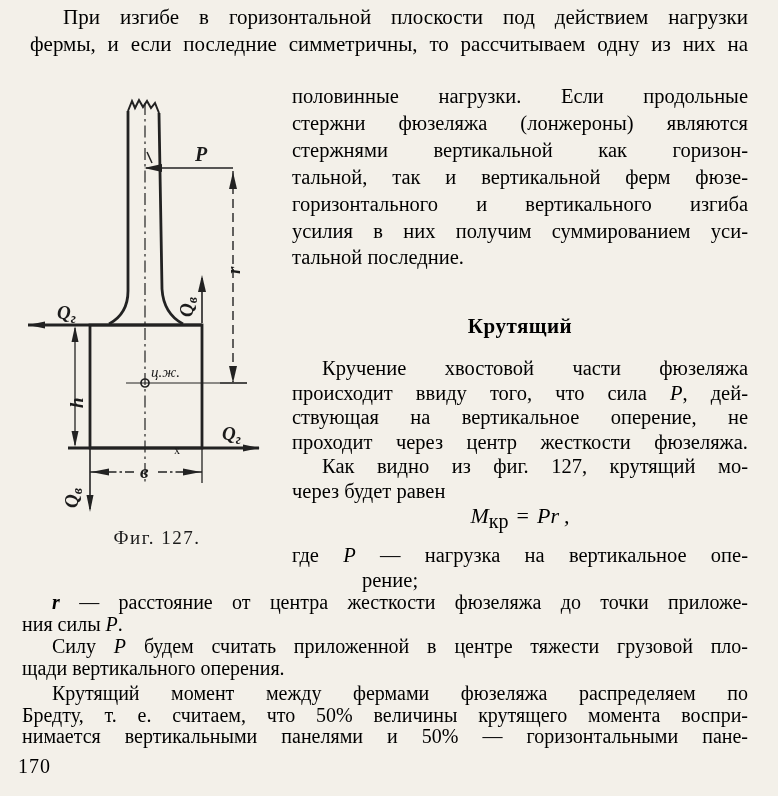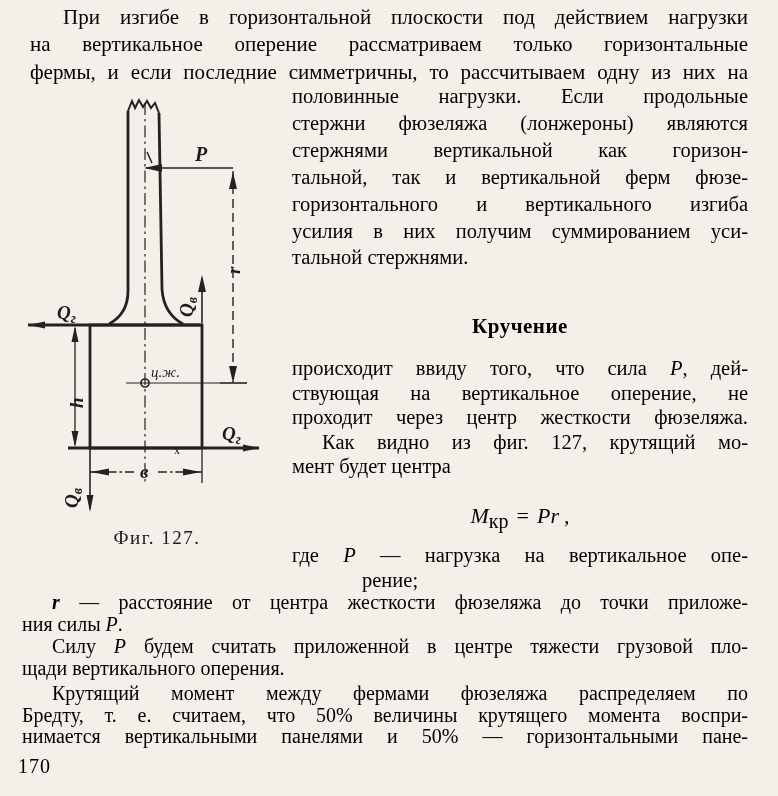--- a/index.html
+++ b/index.html
@@ -45,42 +45,42 @@
   .fig .xm{font-size:12px;}
   .fig .cap{font-size:19px;letter-spacing:1.5px;}
 </style>
 </head>
 <body>
 
 <div class="page">
 
   <div class="blk p1">
     <div class="jl ind33">При изгибе в горизонтальной плоскости под действием нагрузки</div>
-    <div class="jl">на вертикальное оперение рассматриваем только горизонтальные</div>
     <div class="jl">фермы, и если последние симметричны, то рассчитываем одну из них на</div>
   </div>
 
   <div class="blk colLines">
     <div class="jl">половинные нагрузки. Если продольные</div>
     <div class="jl">стержни фюзеляжа (лонжероны) являются</div>
     <div class="jl">стержнями вертикальной как горизон-</div>
     <div class="jl">тальной, так и вертикальной ферм фюзе-</div>
     <div class="jl">горизонтального и вертикального изгиба</div>
     <div class="jl">усилия в них получим суммированием уси-</div>
-    <div class="ll">тальной стержнями.</div>
+    <div class="ll">тальной последние.</div>
   </div>
 
-  <div class="blk colHeading">Кручение</div>
+  <div class="blk colHeading">Крутящий</div>
 
   <div class="blk colP2">
+    <div class="jl ind30">Кручение хвостовой части фюзеляжа</div>
     <div class="jl"><span>происходит ввиду того, что сила </span><i class="v">Р</i><span>, дей-</span></div>
     <div class="jl">ствующая на вертикальное оперение, не</div>
     <div class="jl">проходит через центр жесткости фюзеляжа.</div>
     <div class="jl ind30">Как видно из фиг. 127, крутящий мо-</div>
-    <div class="ll">мент будет центра</div>
+    <div class="ll">через будет равен</div>
   </div>
 
   <div class="blk colFormula"><i>М</i><sub>кр</sub><span class="eq">=</span><i>Pr</i><span class="comma">,</span></div>
 
   <div class="blk colWhere">
     <div class="jl"><span>где </span><i class="v">Р</i><span> — нагрузка на вертикальное опе-</span></div>
     <div class="ll whereIndent">рение;</div>
   </div>
 
   <div class="blk bot1">

